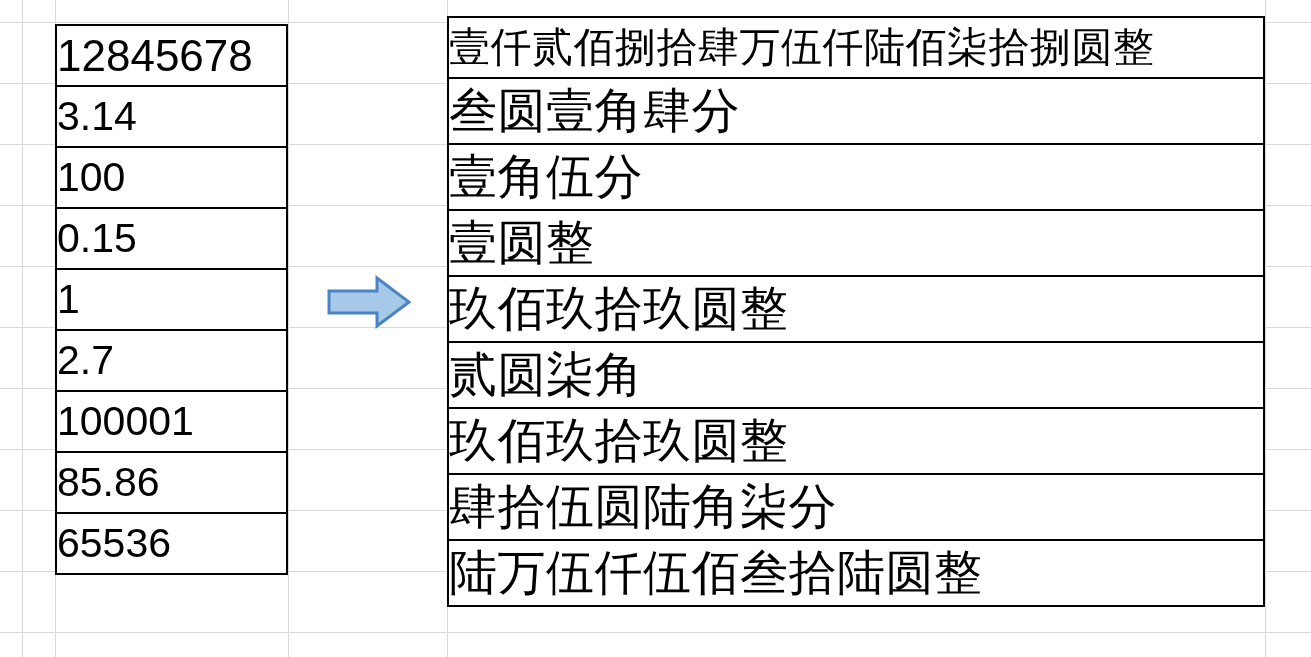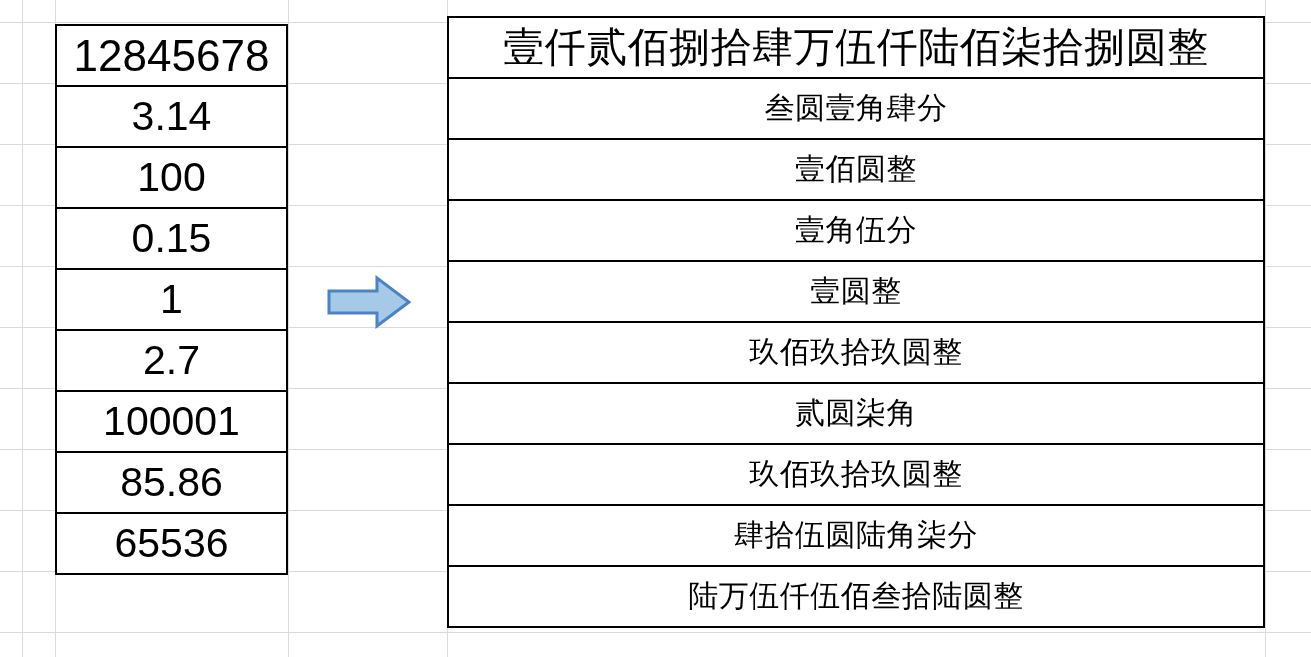--- a/index.html
+++ b/index.html
@@ -40,21 +40,20 @@
   }
 
   
   .value-table {
     position: absolute;
     border-collapse: collapse;
     table-layout: fixed;
   }
   .value-table td {
     border: 2px solid #000000;
-    text-align: center;
     vertical-align: middle;
     padding: 0;
     background: #ffffff;
     white-space: nowrap;
   }
 
   #numbers-table {
     left: 55px;
     top: 24px;
     width: 233px;
@@ -69,21 +68,21 @@
     font-size: 44px;
   }
 
   #chinese-table {
     left: 447px;
     top: 16px;
     width: 818px;
   }
   #chinese-table td {
     height: 59px;
-    font-size: 30px;
+    font-size: 48px;
     color: #000000;
     font-family: "DejaVu Sans", "Liberation Sans", sans-serif;
     letter-spacing: 0.5px;
   }
   #chinese-table tr:first-child td {
     font-size: 41px;
   }
 
   
   #conversion-arrow {
@@ -156,23 +155,20 @@
 
 <table id="chinese-table" class="value-table">
   <tbody>
     <tr>
       <td>壹仟贰佰捌拾肆万伍仟陆佰柒拾捌圆整</td>
     </tr>
     <tr>
       <td>叁圆壹角肆分</td>
     </tr>
     <tr>
-      <td>壹佰圆整</td>
-    </tr>
-    <tr>
       <td>壹角伍分</td>
     </tr>
     <tr>
       <td>壹圆整</td>
     </tr>
     <tr>
       <td>玖佰玖拾玖圆整</td>
     </tr>
     <tr>
       <td>贰圆柒角</td>

